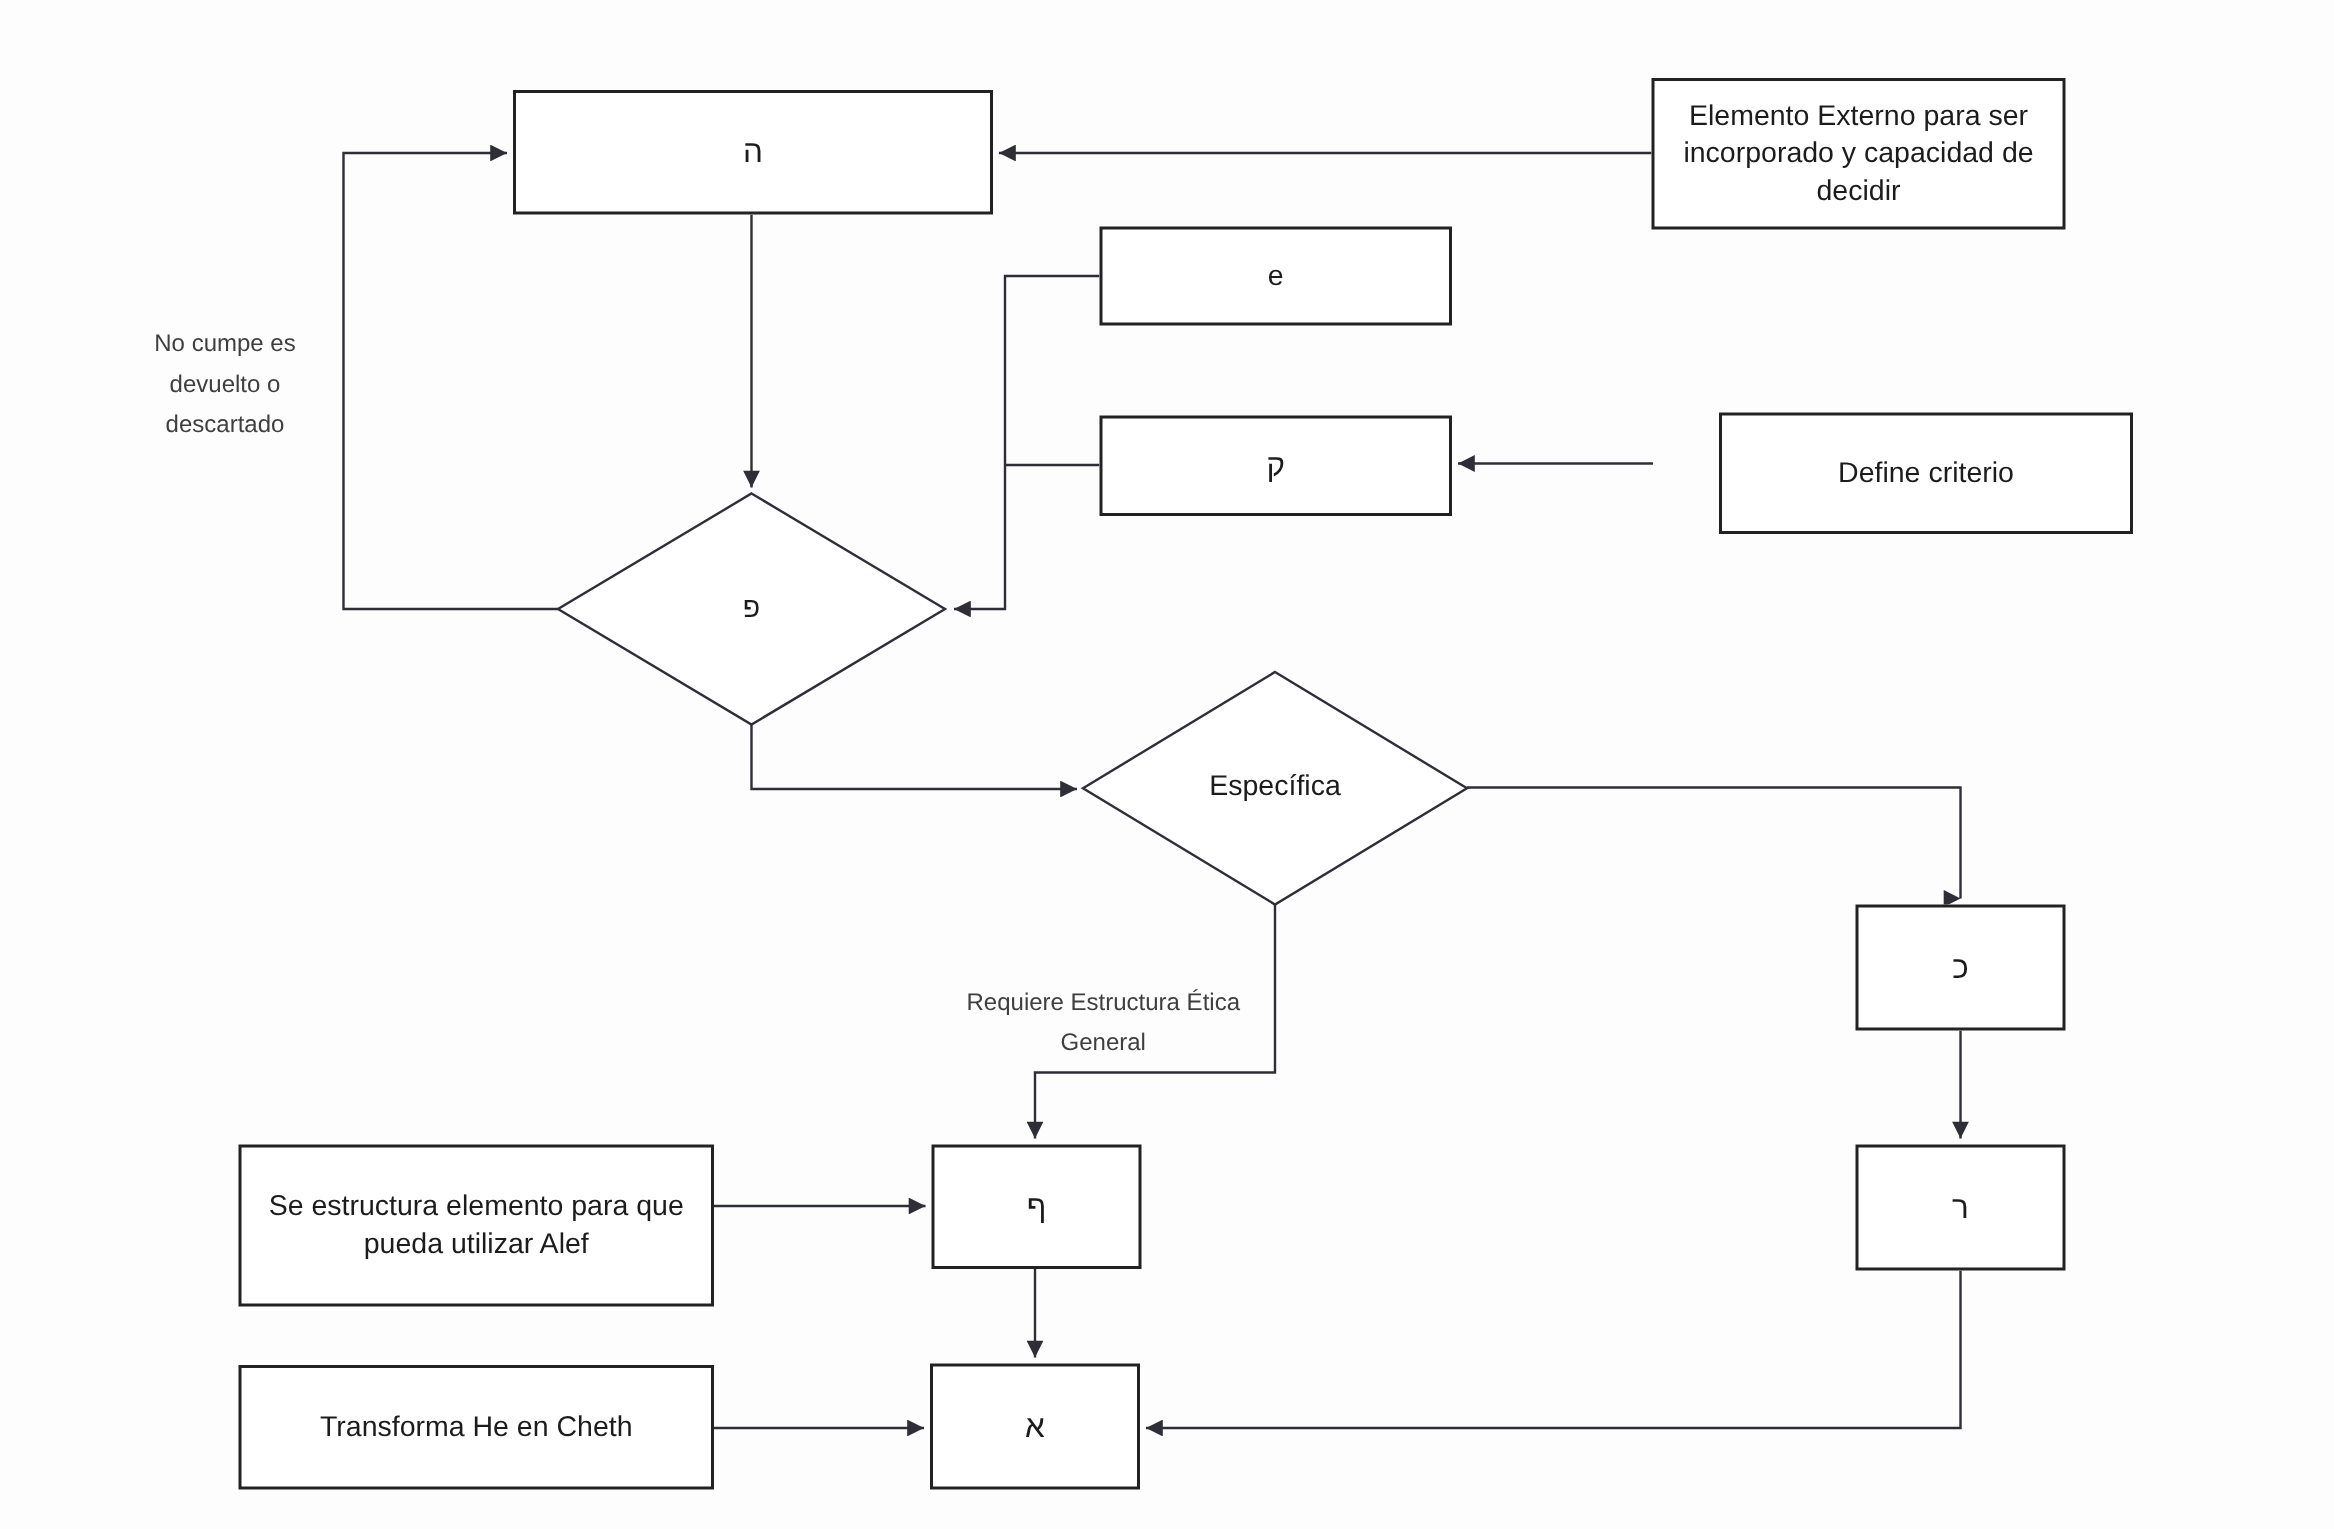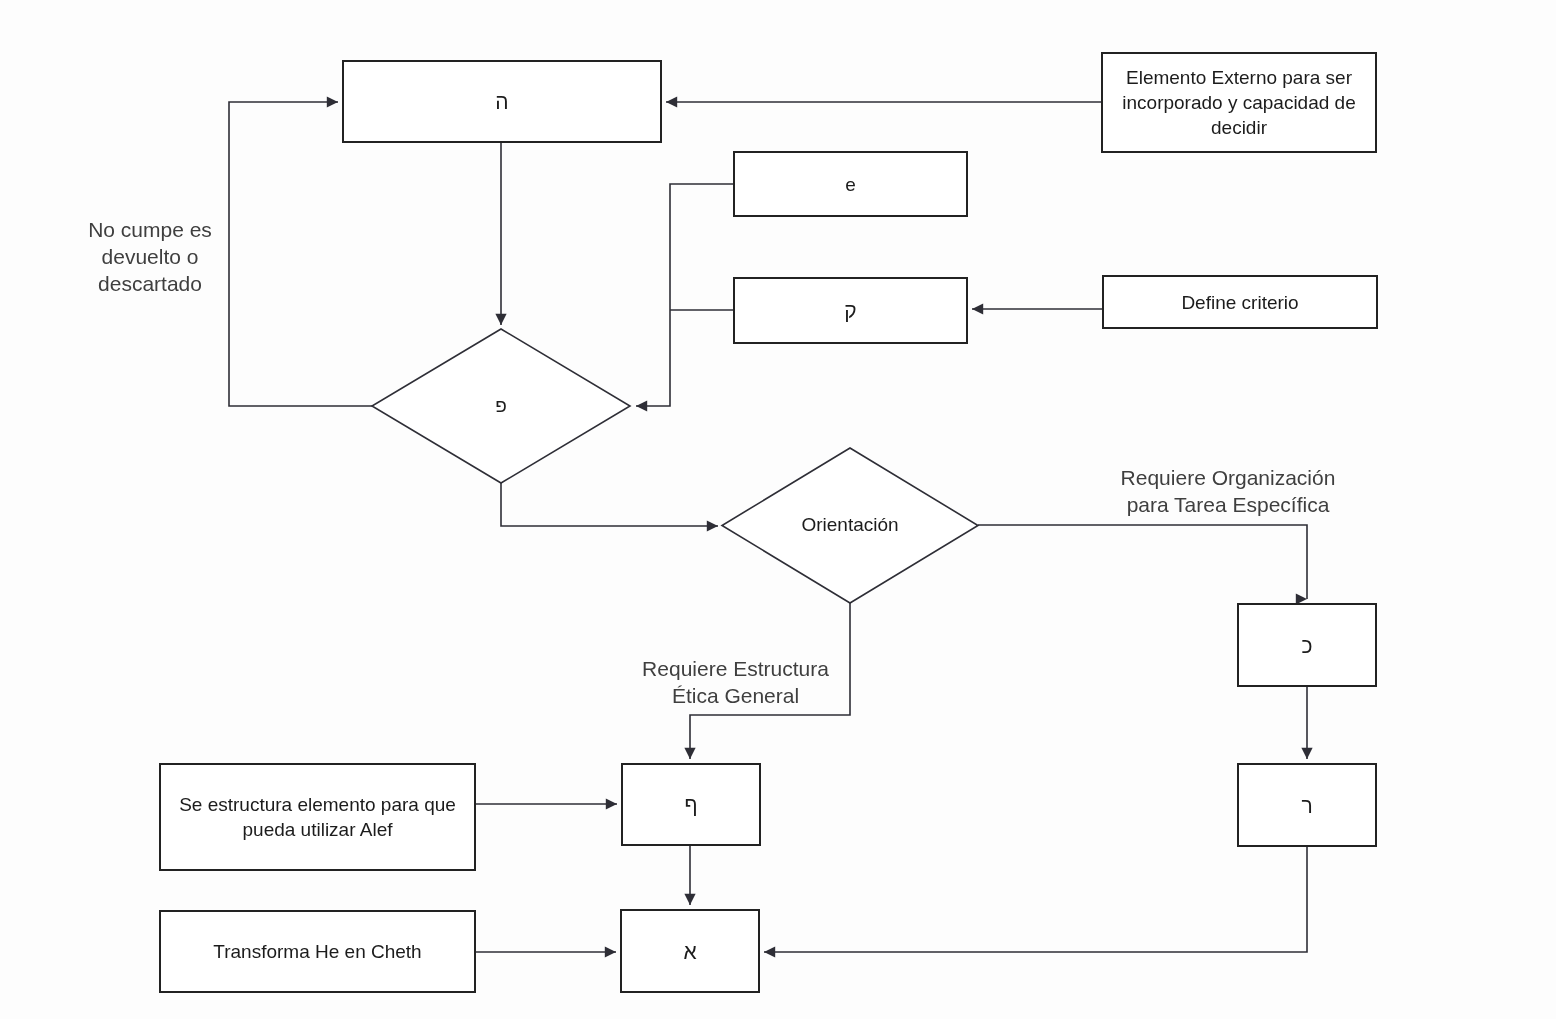--- a/index.html
+++ b/index.html
@@ -37,21 +37,21 @@
   .diamond-label{
     position:absolute;
     transform:translate(-50%,-50%);
     font-size:19px;
     text-align:center;
     white-space:nowrap;
   }
   .annotation{
     position:absolute;
     text-align:center;
-    font-size:21px;line-height:27px;
+    font-size:16px;line-height:27px;
     color:var(--annotation_text);
   }
 </style>
 </head>
 <body>
 
 <div class="canvas">
 
   <svg class="wires" width="1556" height="1019" viewBox="0 0 1556 1019">
     <defs>
@@ -80,37 +80,36 @@
   </svg>
 
   <div class="node letter" style="left:342px;top:60px;width:320px;height:83px">ה</div>
 
   <div class="node" style="left:1101px;top:52px;width:276px;height:101px">Elemento Externo para ser incorporado y capacidad de decidir</div>
 
   <div class="node" style="left:733px;top:151px;width:235px;height:66px">e</div>
 
   <div class="node letter" style="left:733px;top:277px;width:235px;height:67px">ק</div>
 
-  <div class="node" style="left:1102px;top:275px;width:276px;height:54px">Define criterio</div>
+  <div class="node" style="left:1146px;top:275px;width:276px;height:81px">Define criterio</div>
 
   <div class="node letter" style="left:1237px;top:603px;width:140px;height:84px">כ</div>
 
   <div class="node letter" style="left:1237px;top:763px;width:140px;height:84px">ר</div>
 
   <div class="node letter" style="left:621px;top:763px;width:140px;height:83px">ף</div>
 
   <div class="node" style="left:159px;top:763px;width:317px;height:108px">Se estructura elemento para que pueda utilizar Alef</div>
 
   <div class="node letter" style="left:620px;top:909px;width:140px;height:84px">א</div>
 
   <div class="node" style="left:159px;top:910px;width:317px;height:83px">Transforma He en Cheth</div>
 
   <div class="diamond-label letter" style="left:501px;top:406px">פ</div>
 
-  <div class="diamond-label" style="left:850px;top:525px">Orientación</div>
+  <div class="diamond-label" style="left:850px;top:525px">Específica</div>
 
   <div class="annotation" style="left:80px;top:216px;width:140px">No cumpe es devuelto o descartado</div>
 
-  <div class="annotation" style="left:1110px;top:464px;width:236px">Requiere Organización para Tarea Específica</div>
 
   <div class="annotation" style="left:633px;top:655px;width:205px">Requiere Estructura Ética General</div>
 
 </div>
 
 </body></html>

